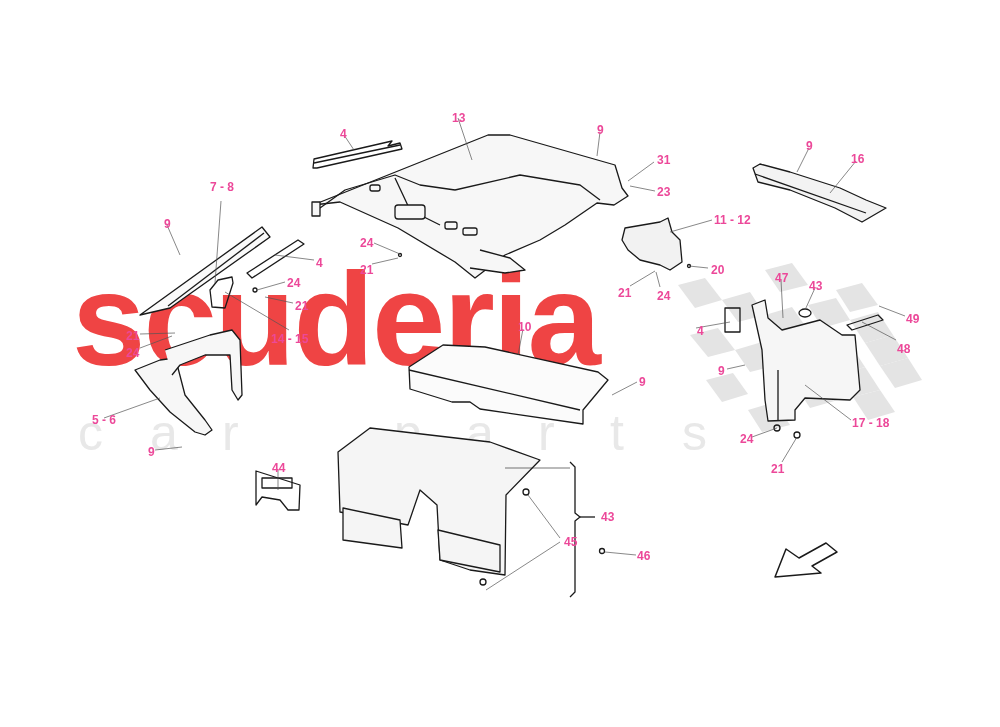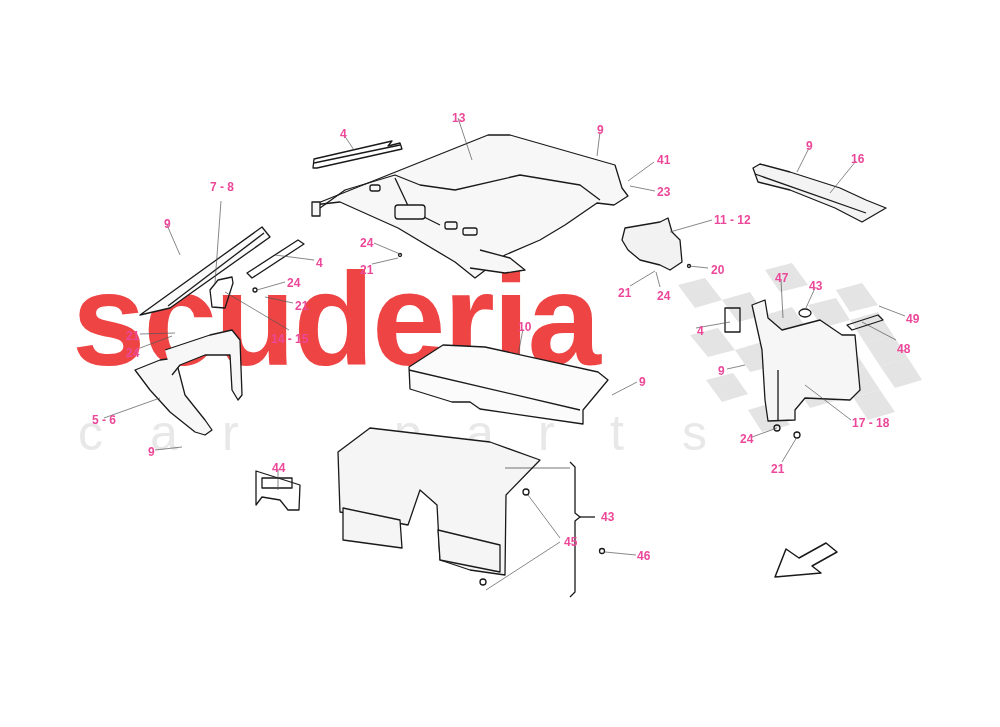--- a/index.html
+++ b/index.html
@@ -174,21 +174,21 @@
       <line x1="560" y1="538" x2="528" y2="495"></line>
       <line x1="560" y1="542" x2="486" y2="590"></line>
       <line x1="636" y1="555" x2="605" y2="552"></line>
     </g>
   </svg>
 
   <div>
     <div class="lbl" style="left:452px;top:112px">13</div>
     <div class="lbl" style="left:340px;top:128px">4</div>
     <div class="lbl" style="left:597px;top:124px">9</div>
-    <div class="lbl" style="left:657px;top:154px">41</div>
+    <div class="lbl" style="left:657px;top:154px">31</div>
     <div class="lbl" style="left:657px;top:186px">23</div>
     <div class="lbl" style="left:806px;top:140px">9</div>
     <div class="lbl" style="left:851px;top:153px">16</div>
     <div class="lbl" style="left:210px;top:181px">7 - 8</div>
     <div class="lbl" style="left:164px;top:218px">9</div>
     <div class="lbl" style="left:714px;top:214px">11 - 12</div>
     <div class="lbl" style="left:360px;top:237px">24</div>
     <div class="lbl" style="left:316px;top:257px">4</div>
     <div class="lbl" style="left:360px;top:264px">21</div>
     <div class="lbl" style="left:711px;top:264px">20</div>

